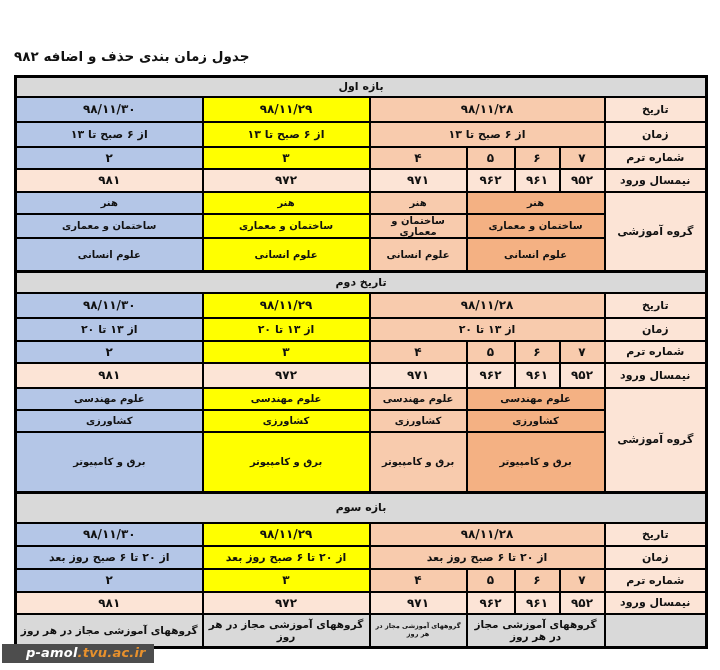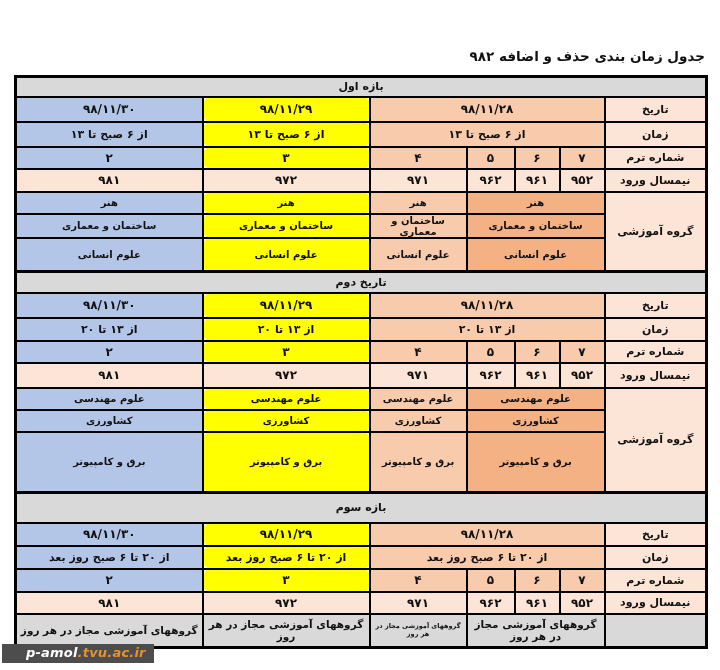--- a/index.html
+++ b/index.html
@@ -7,21 +7,21 @@
     width: 720px; height: 670px;
     background: #ffffff;
     overflow: hidden;
     font-family: "DejaVu Sans", sans-serif;
   }
   .page { position: relative; width: 720px; height: 670px; }
 
   .main-title {
     position: absolute;
     top: 48px; left: 14px; width: 691px;
-    text-align: right;
+    text-align: left;
     font-size: 13.5px;
     font-weight: bold;
     color: #111;
     direction: rtl;
   }
 
   table.schedule {
     position: absolute;
     top: 75px; left: 14px;
     width: 691px;
@@ -41,21 +41,21 @@
     overflow: hidden;
     white-space: nowrap;
   }
   tr.sec td {
     background: var(--gray, #d9d9d9);
     border-top: 3px solid var(--border, #000);
     font-size: 11px;
   }
   td.hdr    { background: var(--peach, #fce4d6); font-size: 11px; }
   td.blue   { background: var(--blue, #b4c6e7); }
-  td.yellow { background: var(--yellow, #ffff00); border-radius: 8px; }
+  td.yellow { background: var(--yellow, #ffff00); }
   td.orange { background: var(--orange, #f8cbad); }
   td.orange-dark { background: var(--orange-dark, #f4b183); }
   td.peach  { background: var(--peach, #fce4d6); }
   td.gray   { background: var(--gray, #d9d9d9); }
   td.dt     { font-size: 12px; }
   td.num    { font-size: 12px; }
   td.g      { font-size: 10px; white-space: normal; }
   td.foot   { font-size: 10.5px; white-space: normal; }
   td.tiny   { font-size: 6.5px; padding: 0 1px; }
 

